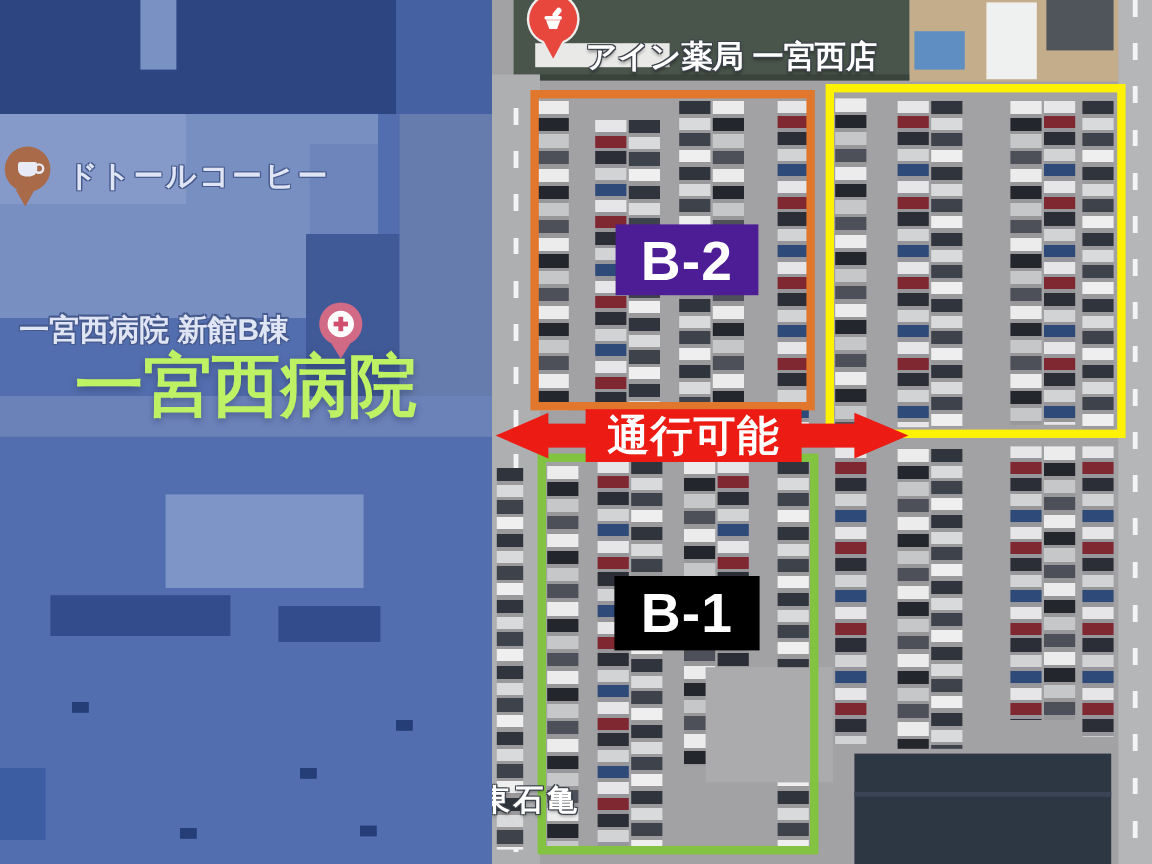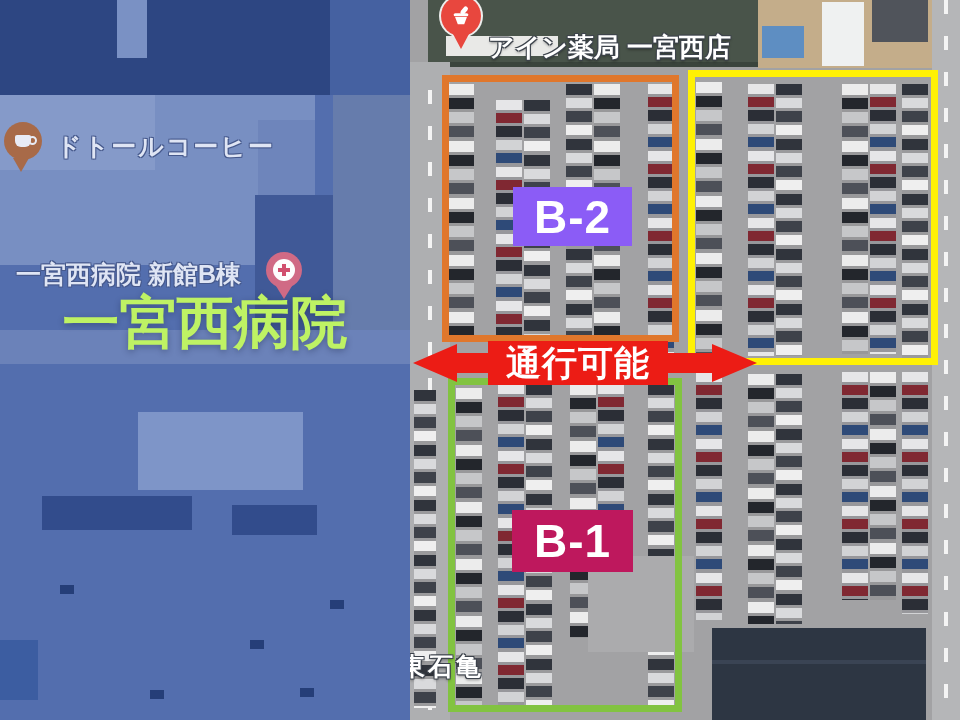--- a/index.html
+++ b/index.html
@@ -27,22 +27,22 @@
   .cB{background:repeating-linear-gradient(to bottom,#e6e6e8 0 10px,#97979b 10px 13px,#802832 13px 23px,#97979b 23px 26px,#2b2e36 26px 37px,#97979b 37px 40px,#d2d3d5 40px 50px,#97979b 50px 53px,#2e4a78 53px 63px,#97979b 63px 67px);}
   .cC{background:repeating-linear-gradient(to bottom,#30343c 0 11px,#9a9a9c 11px 14px,#d9dadc 14px 24px,#9a9a9c 24px 27px,#3e424a 27px 38px,#9a9a9c 38px 41px,#efefef 41px 51px,#9a9a9c 51px 55px);}
 
   
   .zone{position:absolute;border:7px solid;box-sizing:border-box;z-index:5;}
   .zone-b2{left:442px;top:75px;width:237px;height:267px;border-color:#e0772c;}
   .zone-park{left:688px;top:70px;width:250px;height:295px;border-color:#fff104;}
   .zone-b1{left:448px;top:378px;width:234px;height:334px;border-color:#82c341;}
 
   .badge{position:absolute;z-index:6;color:#fff;font-weight:bold;display:flex;align-items:center;justify-content:center;letter-spacing:1px;}
-  .badge-b2{left:513px;top:187px;width:119px;height:59px;background:#8b5cf6;font-size:46px;}
-  .badge-b1{left:512px;top:510px;width:121px;height:62px;background:#be185d;font-size:46px;}
+  .badge-b2{left:513px;top:187px;width:119px;height:59px;background:#4c1d95;font-size:46px;}
+  .badge-b1{left:512px;top:480px;width:121px;height:62px;background:#000000;font-size:46px;}
   .banner-park{left:783px;top:88px;width:50px;height:236px;background:#fff104;z-index:6;
     display:flex;align-items:center;justify-content:center;
     writing-mode:vertical-rl;text-orientation:upright;
     color:#0c0c0c;font-size:33px;font-weight:bold;letter-spacing:4px;}
 
   
   .arrow-part{position:absolute;z-index:7;background:#ec1c15;}
   .ah{position:absolute;z-index:7;width:0;height:0;border-top:19px solid transparent;border-bottom:19px solid transparent;}
   .ah-left{left:413px;top:344px;border-right:44px solid #ec1c15;}
   .ah-right{left:712px;top:344px;border-left:45px solid #ec1c15;}

